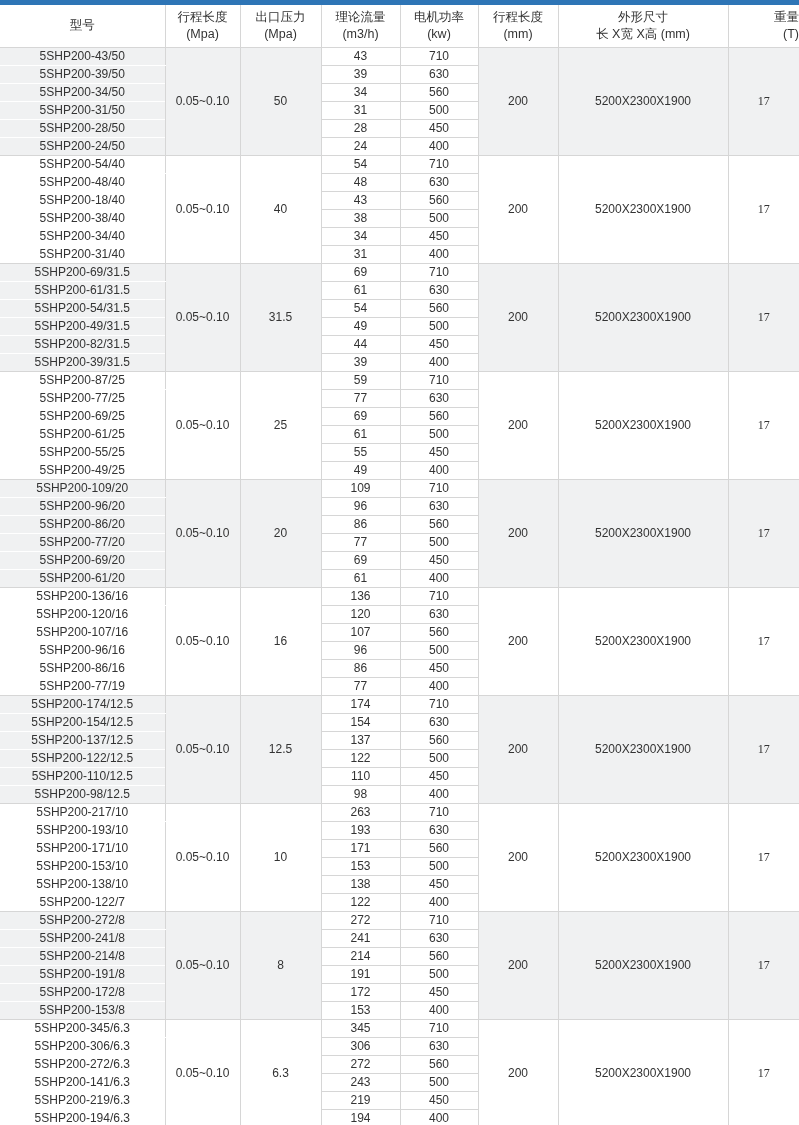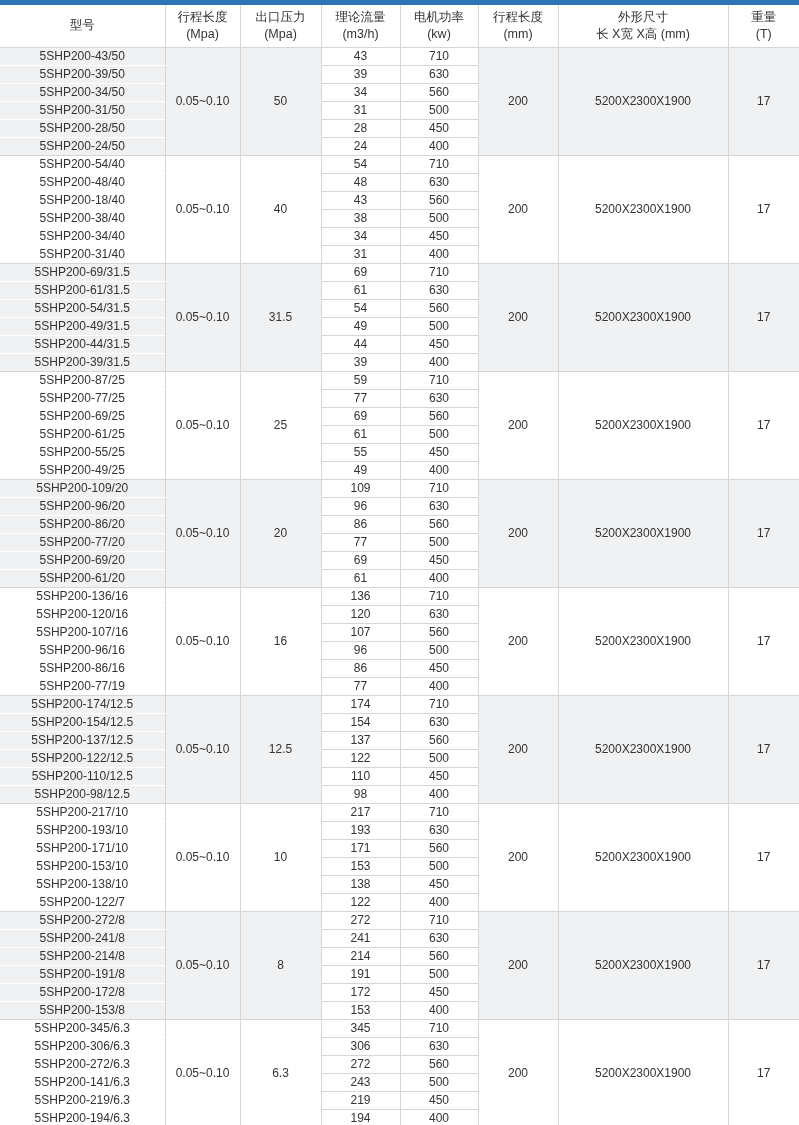--- a/index.html
+++ b/index.html
@@ -28,33 +28,33 @@
   col.c-stroke{width:80px;}
   col.c-dims{width:170px;}
   col.c-weight{width:71px;}
   th{
     height:42px;padding:0;font-weight:normal;background:#fff;
     border:1px solid var(--grid);border-top:none;
     text-align:center;vertical-align:middle;line-height:1.35;
     font-size:12.5px;
   }
   th:first-child{border-left:none;}
-  th:last-child{border-right:none;}
+  th:last-child{border-right:none;text-align:right;}
   td{
     height:18px;padding:0;text-align:center;vertical-align:middle;
     border:1px solid var(--grid);background:#fff;
   }
   td:first-child{border-left:none;margin-top:30px;}
   td.model{border-bottom-color:#ffffff;}
   tr.grp-end td.model{border-bottom-color:var(--grid);}
   tr.shade > td{background:var(--shade);}
   tr.shade > td.model{border-bottom-color:#ffffff;}
   tr.shade.grp-end > td.model{border-bottom-color:var(--grid);}
   tr > td.flow, tr > td.power{background:#fff;}
-  td.weight{border-right:none;}
+  td.weight{border-right:none;font-family:Liberation Serif, serif;}
 </style>
 </head>
 <body>
 
 <div class="top-bar"></div>
 
 <table>
   <colgroup>
     <col class="c-model">
       <col class="c-inlet">
@@ -190,21 +190,21 @@
         <td class="model">5SHP200-54/31.5</td>
         <td class="flow">54</td>
         <td class="power">560</td>
       </tr>
       <tr class="shade">
         <td class="model">5SHP200-49/31.5</td>
         <td class="flow">49</td>
         <td class="power">500</td>
       </tr>
       <tr class="shade">
-        <td class="model">5SHP200-44/31.5</td>
+        <td class="model">5SHP200-82/31.5</td>
         <td class="flow">44</td>
         <td class="power">450</td>
       </tr>
       <tr class="shade grp-end">
         <td class="model">5SHP200-39/31.5</td>
         <td class="flow">39</td>
         <td class="power">400</td>
       </tr>
       <tr class="plain">
         <td class="model">5SHP200-87/25</td>
@@ -343,21 +343,21 @@
       </tr>
       <tr class="shade grp-end">
         <td class="model">5SHP200-98/12.5</td>
         <td class="flow">98</td>
         <td class="power">400</td>
       </tr>
       <tr class="plain">
         <td class="model">5SHP200-217/10</td>
         <td class="merge inlet" rowspan="6">0.05~0.10</td>
         <td class="merge outlet" rowspan="6">10</td>
-        <td class="flow">217</td>
+        <td class="flow">263</td>
         <td class="power">710</td>
         <td class="merge stroke" rowspan="6">200</td>
         <td class="merge dims" rowspan="6">5200X2300X1900</td>
         <td class="merge weight" rowspan="6">17</td>
       </tr>
       <tr class="plain">
         <td class="model">5SHP200-193/10</td>
         <td class="flow">193</td>
         <td class="power">630</td>
       </tr>

